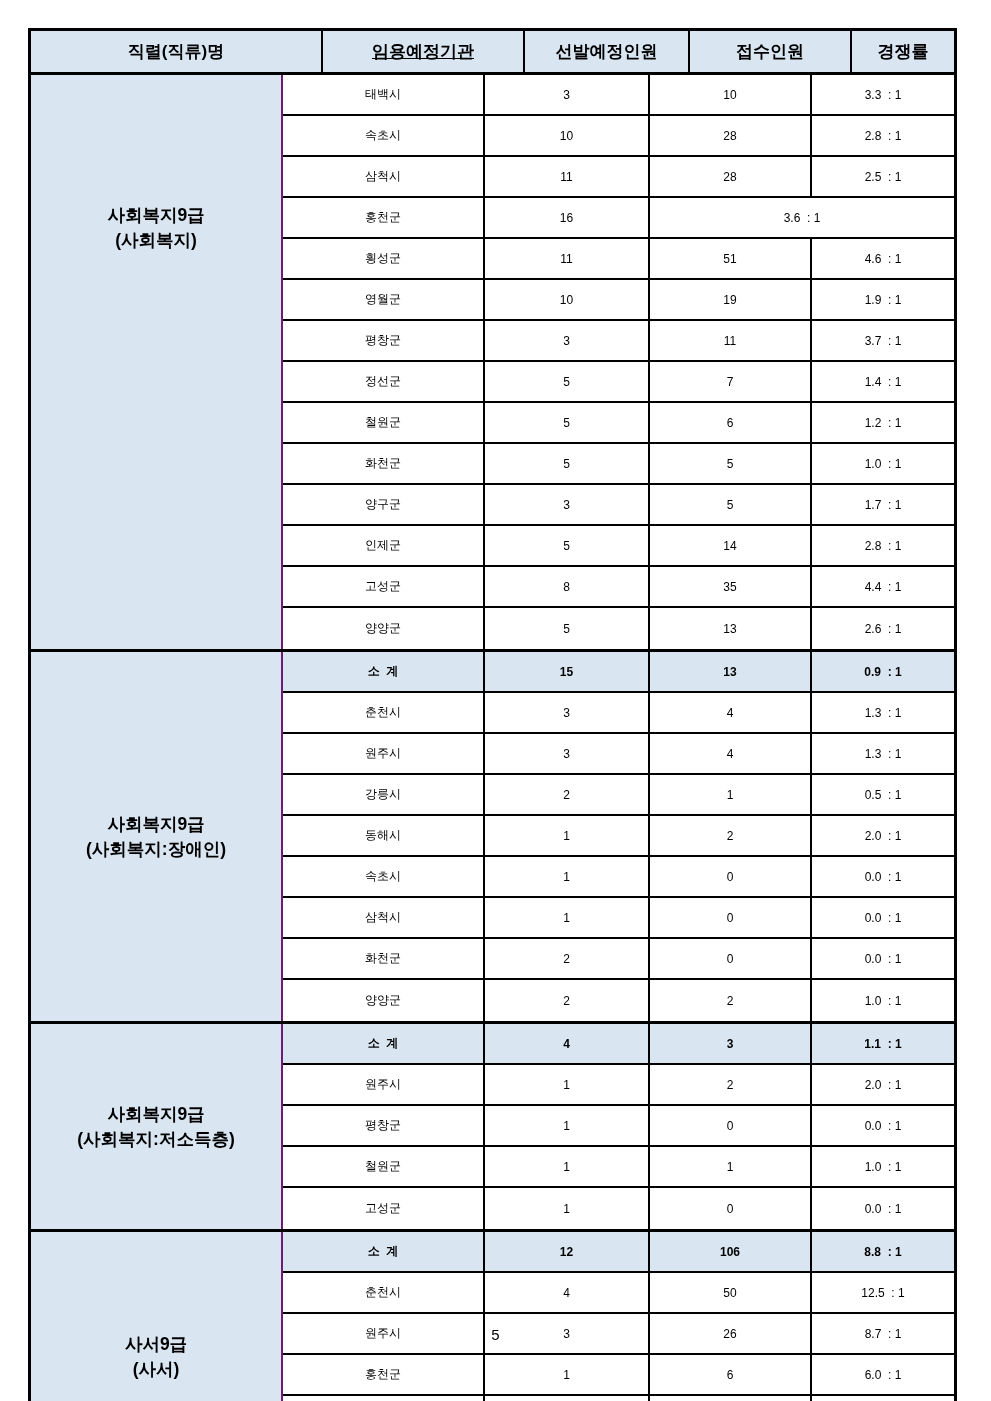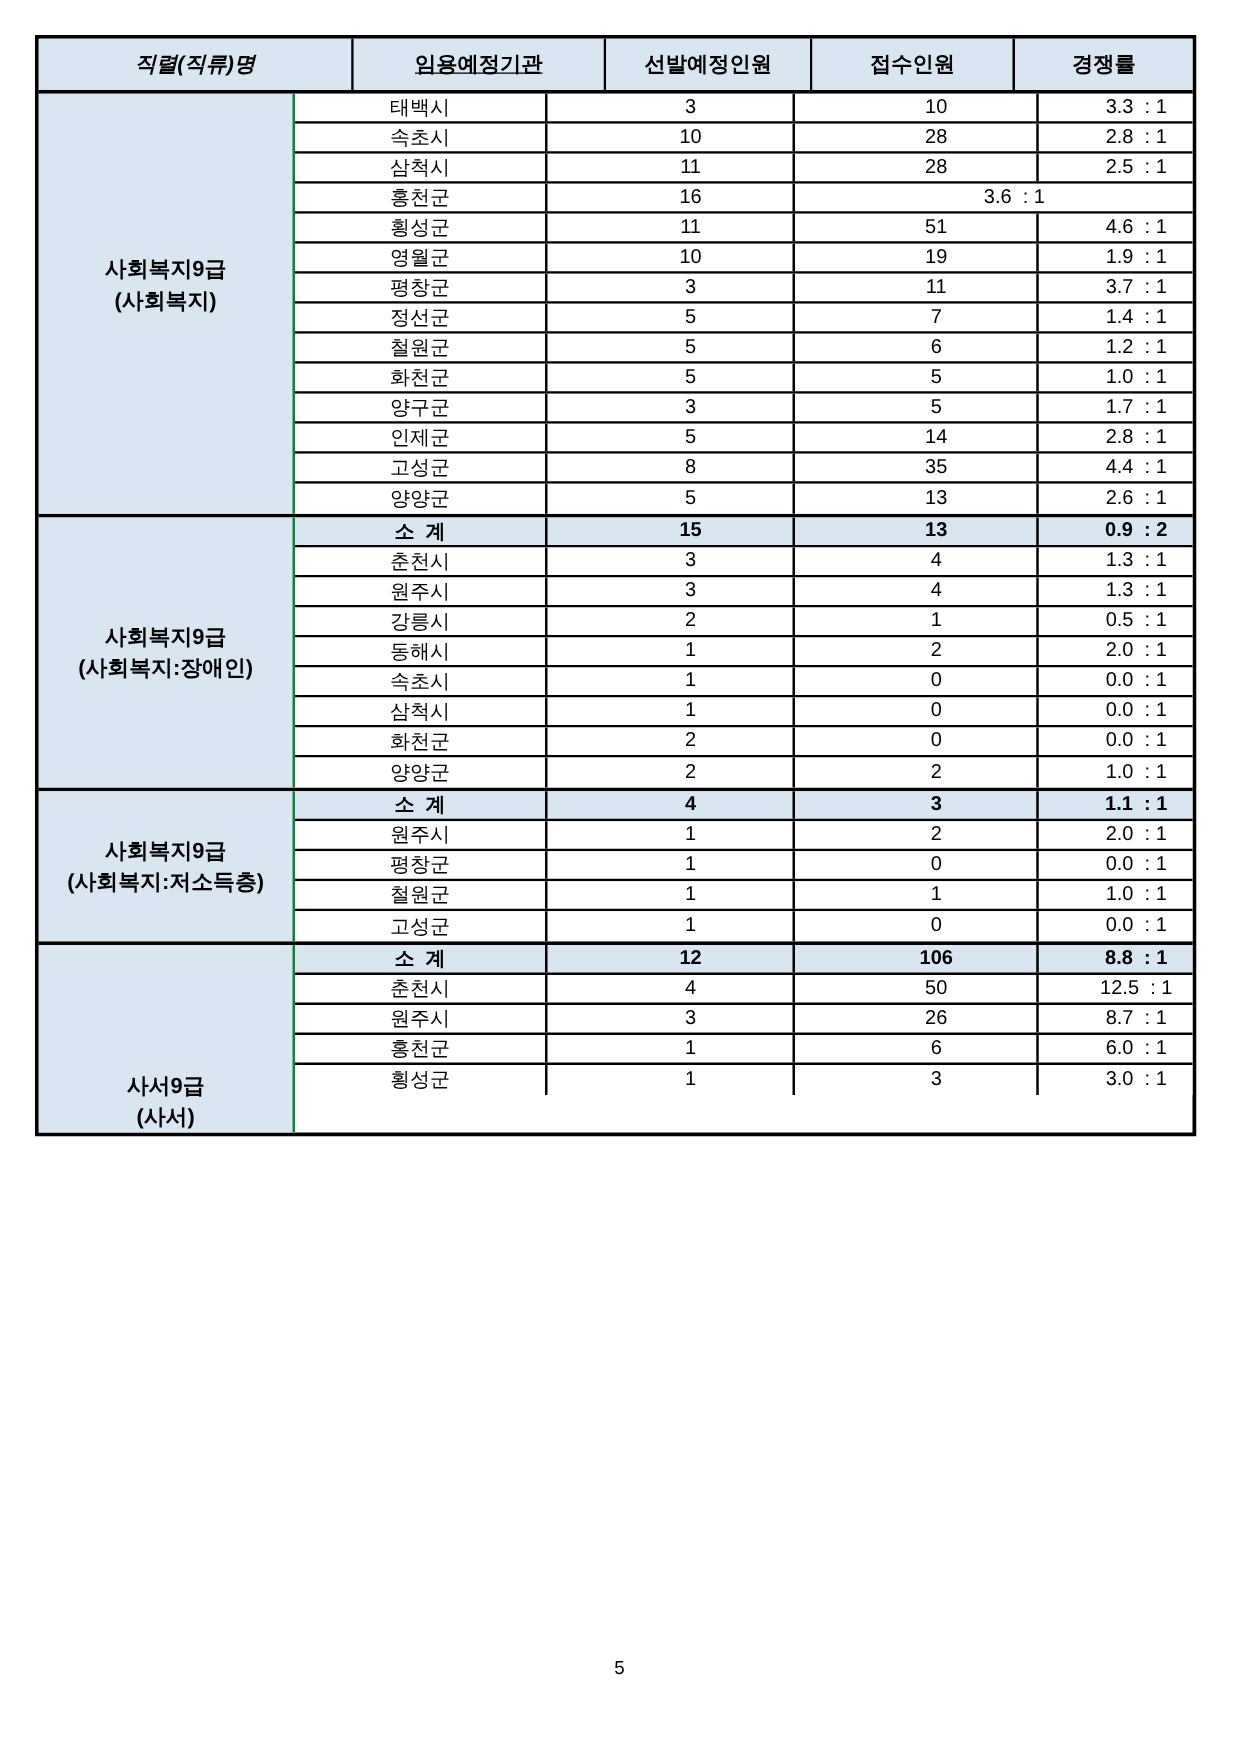--- a/index.html
+++ b/index.html
@@ -34,56 +34,55 @@
     box-sizing: border-box;
     display: flex;
     align-items: center;
     justify-content: center;
     font-weight: bold;
     font-size: 17px;
     border-right: 2px solid #000000;
     background: #d9e6f2;
   }
   .th:last-child { border-right: none; }
-  .w1 { width: 252px; font-style: italic; }
+  .w1 { width: 292px; }
   .w2 { width: 202px; text-decoration: underline; }
   .w3 { width: 165px; }
   .w4 { width: 162px; }
   .w5 { flex: 1; }
   
   .section {
     display: flex;
     align-items: stretch;
   }
   .section + .section { border-top: 3px solid #000000; }
   .label-cell {
     box-sizing: border-box;
-    width: 205px;
-    border-right: 2px solid #15803d;
+    width: 252px;
+    border-right: 2px solid #701a75;
     background: #d9e6f2;
     display: flex;
     flex-direction: column;
     align-items: center;
     justify-content: center;
     text-align: center;
     font-weight: bold;
     font-size: 17.5px;
     line-height: 25px;
   }
   .label-cell.offset-top    { justify-content: flex-start; padding-top: 128px; }
   .label-cell.offset-bottom { justify-content: flex-start; padding-top: 100px; text-align: right; }
   .rows { flex: 1; display: flex; flex-direction: column; }
   .row {
     box-sizing: border-box;
-    height: 24px;
+    height: 41px;
     display: flex;
     border-bottom: 2px solid #000000;
-    font-size: 16px;
+    font-size: 12px;
     background: #ffffff;
-    gap: 33px;
   }
   .row:last-child { border-bottom: none; }
   .row.subtotal {
     background: #d9e6f2;
     font-weight: bold;
   }
   .cell {
     box-sizing: border-box;
     display: flex;
     align-items: center;
@@ -213,21 +212,21 @@
         <div class="section">
           <div class="label-cell">
             <div>사회복지9급</div>
             <div>(사회복지:장애인)</div>
           </div>
           <div class="rows">
             <div class="row subtotal">
               <div class="cell cw2">소  계</div>
               <div class="cell cw3">15</div>
               <div class="cell cw4">13</div>
-              <div class="cell cw5">0.9  : 2</div>
+              <div class="cell cw5">0.9  : 1</div>
             </div>
             <div class="row">
               <div class="cell cw2">춘천시</div>
               <div class="cell cw3">3</div>
               <div class="cell cw4">4</div>
               <div class="cell cw5">1.3  : 1</div>
             </div>
             <div class="row">
               <div class="cell cw2">원주시</div>
               <div class="cell cw3">3</div>

